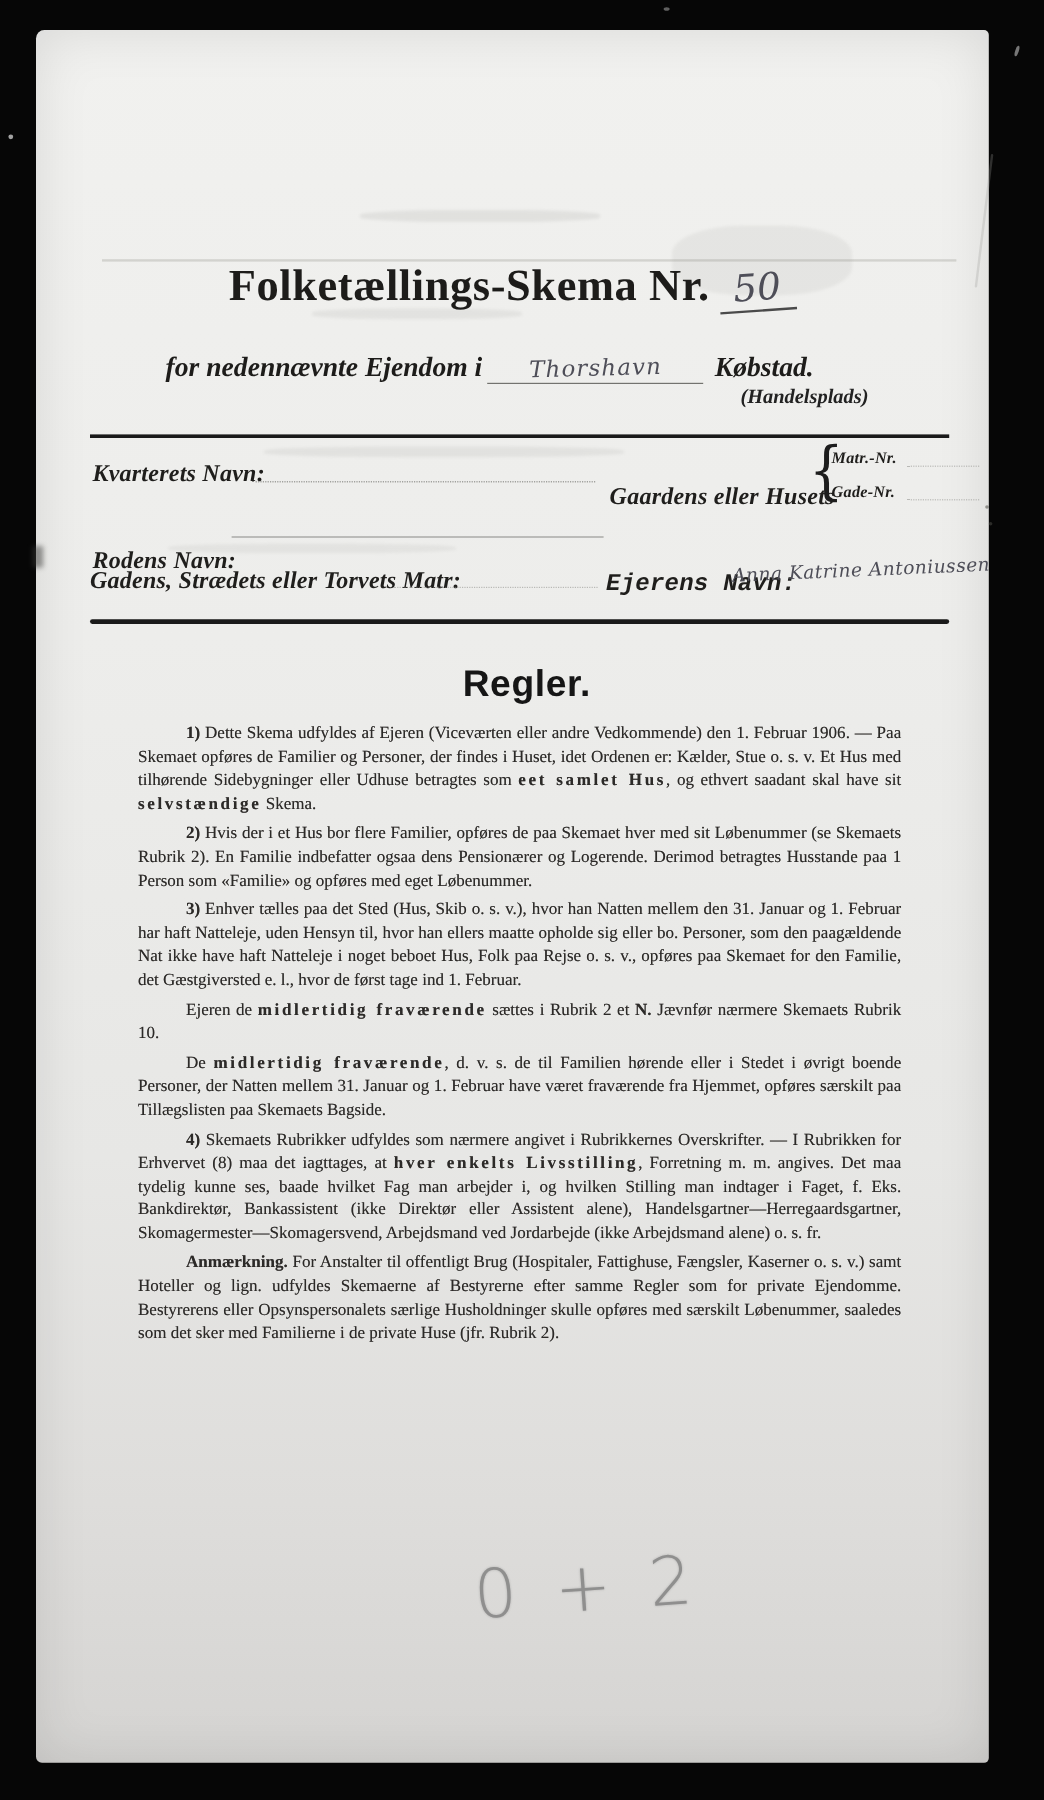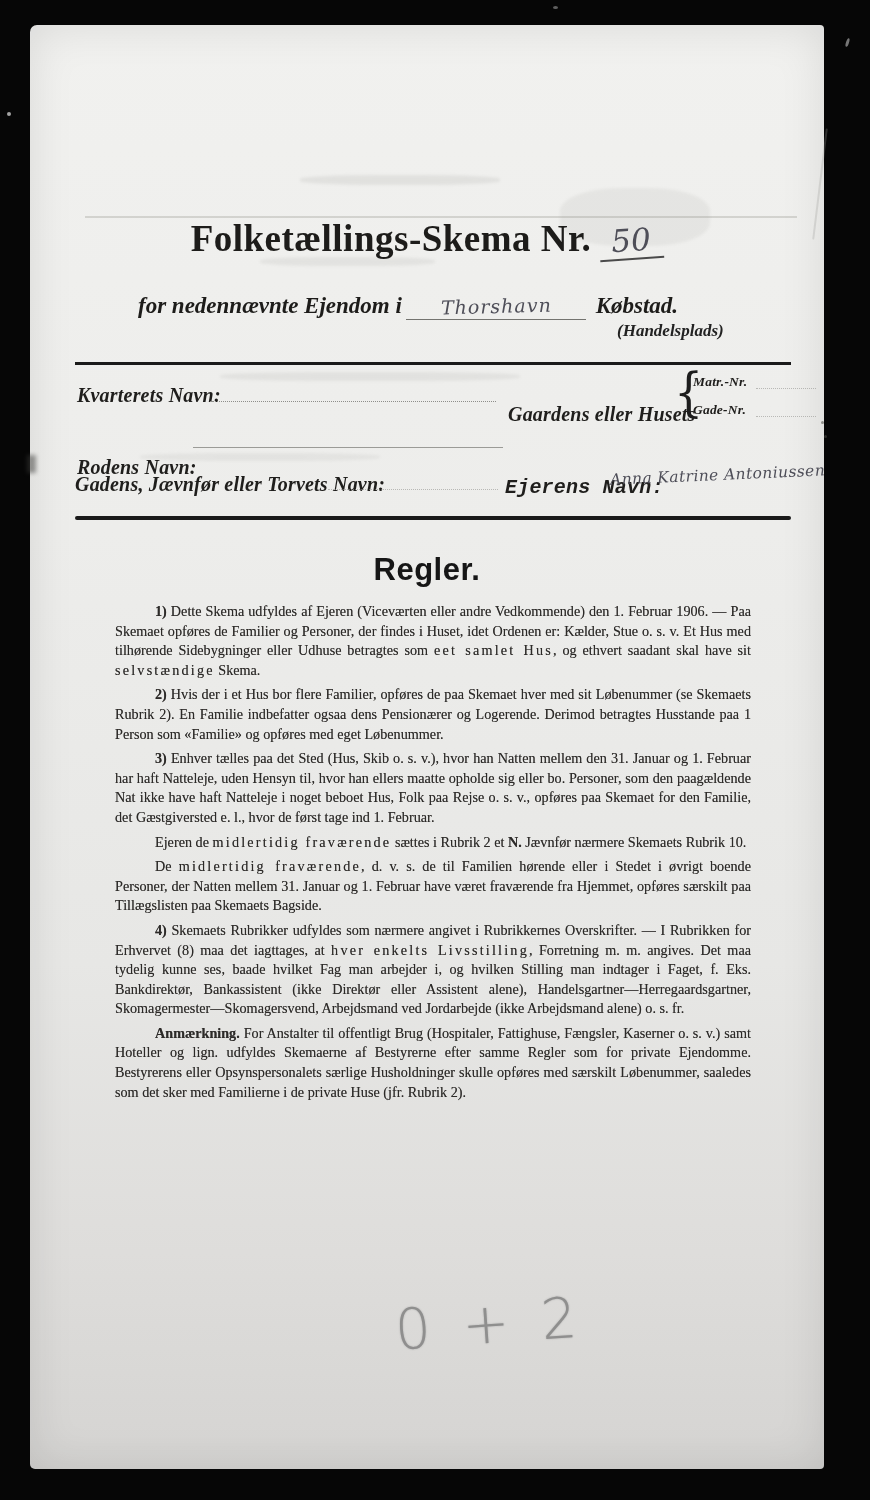--- a/index.html
+++ b/index.html
@@ -36,26 +36,26 @@
   .rule2{top:491px;height:4px;border-radius:2px;}
   
   .flabel{position:absolute;font-style:italic;font-weight:bold;font-size:20px;letter-spacing:.2px;white-space:nowrap;color:#1f1e1c;}
   .fill-line{position:absolute;height:14px;border-bottom:1.5px dotted #8e8e8a;}
   .line-solid{border-bottom:1.5px solid #9b9b97;}
   .line-faint{opacity:.55;}
   .brace{position:absolute;left:644px;top:344px;font-family:"DejaVu Serif",serif;font-size:46px;line-height:1;color:#1d1d1d;transform:scaleY(1.15);}
   .small-label{font-size:13.5px;}
   .ejer-name{position:absolute;left:580px;top:441px;width:220px;font-size:15.5px;letter-spacing:.4px;white-space:nowrap;transform:rotate(-2.5deg);}
   
-  .regler-heading{position:absolute;top:527px;left:0;width:100%;margin:0;text-align:center;
+  .regler-heading{position:absolute;top:527px;left:12px;width:100%;margin:0;text-align:center;
     font-family:"Liberation Sans",sans-serif;font-weight:bold;font-size:31px;letter-spacing:.5px;color:#161616;}
   .rules-body{position:absolute;top:577px;left:85px;width:636px;font-size:14.2px;line-height:19.6px;color:#2c2a28;text-shadow:0 0 .4px rgba(44,42,40,.55);}
   .rule-p{margin:0 0 5px;text-align:justify;text-indent:40px;}
   .rule-p .bold{font-weight:bold;}
-  .rule-p .spaced{letter-spacing:2.2px;}
+  .rule-p .spaced{letter-spacing:2.2px;font-weight:bold;}
   
   .pencil{position:absolute;left:365px;top:1266px;font-family:"DejaVu Sans",sans-serif;font-size:56px;font-weight:200;
     color:#828282;letter-spacing:7px;transform:rotate(-4deg);opacity:.85;text-shadow:0 0 2px rgba(130,130,130,.6);}
   
   .artifact{position:absolute;background:#8a8a86;border-radius:40%;filter:blur(1.5px);}
   .ghost-line{position:absolute;left:55px;top:191px;width:712px;height:2px;background:#97978f;opacity:.32;filter:blur(.6px);}
   .speck{position:absolute;background:#e6e6e6;border-radius:50%;}
   .inkdot{position:absolute;background:#4a4a46;border-radius:50%;width:3px;height:3px;opacity:.55;}
   .edge-smudge{position:absolute;left:-3px;top:430px;width:9px;height:18px;background:#3a3a38;opacity:.5;filter:blur(2px);}
   .scratch{position:absolute;left:789px;top:103px;width:2px;height:112px;background:#9a9a96;opacity:.28;transform:rotate(7deg);border-radius:2px;}
@@ -100,21 +100,21 @@
     <div class="flabel" style="left:478px;top:378px;">Gaardens eller Husets</div>
     <div class="brace">{</div>
     <div class="flabel small-label" style="left:663px;top:349px;">Matr.-Nr.</div>
     <div class="fill-line line-faint" style="left:726px;top:349px;width:60px;"></div>
     <div class="flabel small-label" style="left:663px;top:377px;">Gade-Nr.</div>
     <div class="fill-line line-faint" style="left:726px;top:377px;width:60px;"></div>
 
     <div class="flabel" style="left:47px;top:406px;margin-top:25px;">Rodens Navn:</div>
     <div class="fill-line line-solid" style="left:163px;top:408px;width:310px;"></div>
 
-    <div class="flabel" style="left:45px;top:448px;">Gadens, Jævnfør eller Torvets Navn:</div>
+    <div class="flabel" style="left:45px;top:448px;">Gadens, Strædets eller Torvets Matr:</div>
     <div class="fill-line line-faint" style="left:298px;top:450px;width:170px;"></div>
     <div class="flabel" style="left:475px;top:451px;font-family:Liberation Mono, monospace;">Ejerens Navn:</div>
     <div class="ejer-name hw">Anna Katrine Antoniussen</div>
 
     <div class="rule rule2"></div>
 
     <h2 class="regler-heading">Regler.</h2>
     <div class="rules-body">
         <p class="rule-p"><span class="bold">1)</span><span> Dette Skema udfyldes af Ejeren (Viceværten eller andre Vedkommende) den 1. Februar 1906. — Paa Skemaet opføres de Familier og Personer, der findes i Huset, idet Ordenen er: Kælder, Stue o. s. v. Et Hus med tilhørende Sidebygninger eller Udhuse betragtes som </span><span class="spaced">eet samlet Hus</span><span>, og ethvert saadant skal have sit </span><span class="spaced">selvstændige</span><span> Skema.</span></p>
         <p class="rule-p"><span class="bold">2)</span><span> Hvis der i et Hus bor flere Familier, opføres de paa Skemaet hver med sit Løbenummer (se Skemaets Rubrik 2). En Familie indbefatter ogsaa dens Pensionærer og Logerende. Derimod betragtes Husstande paa 1 Person som «Familie» og opføres med eget Løbenummer.</span></p>

